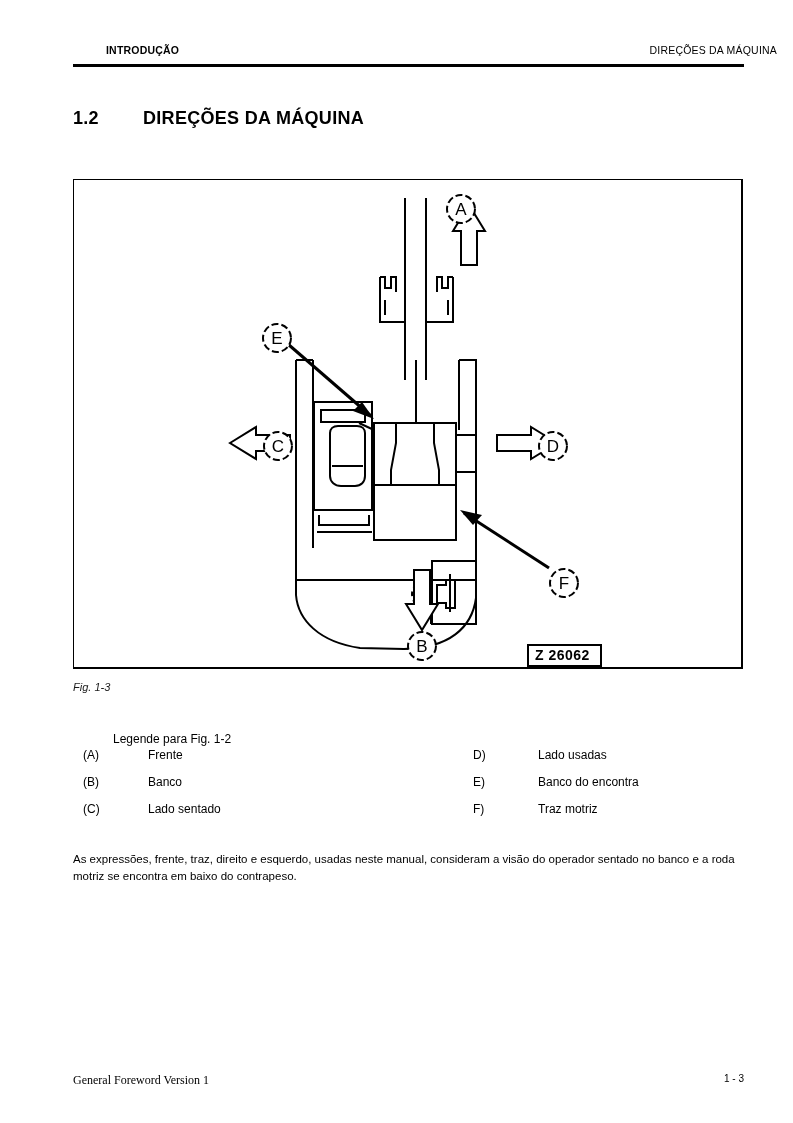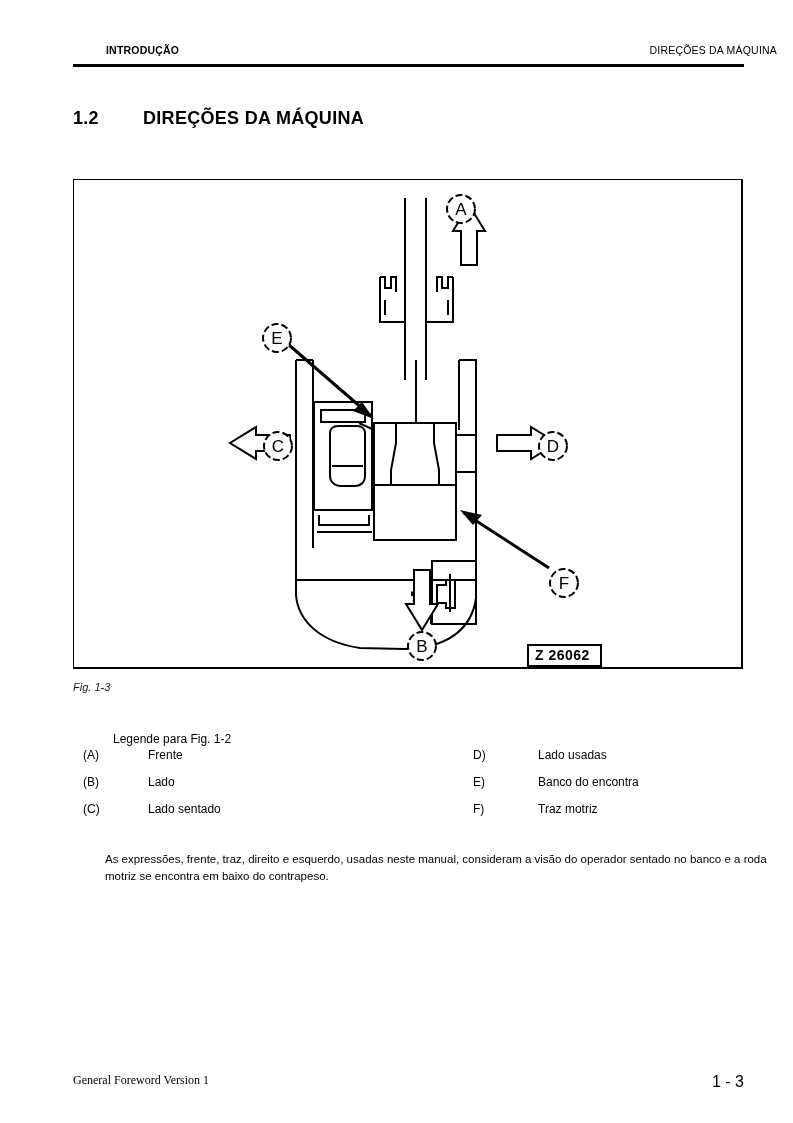--- a/index.html
+++ b/index.html
@@ -152,21 +152,20 @@
   }
 
   
   .body-text {
     position: absolute;
     left: 73px;
     top: 839px;
     width: 672px;
     font-size: 11.5px;
     line-height: 17px;
-    margin-left: 32px;
   }
 
   
   .footer {
     position: absolute;
     left: 73px;
     top: 1073px;
     width: 671px;
     height: 18px;
   }
@@ -175,21 +174,21 @@
     left: 0;
     width: 671px;
     text-align: left;
     font-size: 12px;
     font-family: Liberation Serif, serif;
   }
   .footer-right {
     position: absolute;
     right: 0;
     top: 0;
-    font-size: 16px;
+    font-size: 10px;
   }
 </style>
 </head>
 <body>
 
 <div class="page">
 
   <div class="header">
     <span class="header-left">INTRODUÇÃO</span>
     <span class="header-right">DIREÇÕES DA MÁQUINA</span>
@@ -316,21 +315,21 @@
   <div class="legend-title">Legende para Fig. 1-2</div>
 
   <div class="legend">
     <div class="legend-col left">
       <div class="legend-row">
         <span class="legend-key">(A)</span>
         <span class="legend-val">Frente</span>
       </div>
       <div class="legend-row">
         <span class="legend-key">(B)</span>
-        <span class="legend-val">Lado</span>
+        <span class="legend-val">Banco</span>
       </div>
       <div class="legend-row">
         <span class="legend-key">(C)</span>
         <span class="legend-val">Lado sentado</span>
       </div>
     </div>
 
     <div class="legend-col right">
       <div class="legend-row">
         <span class="legend-key">D)</span>

